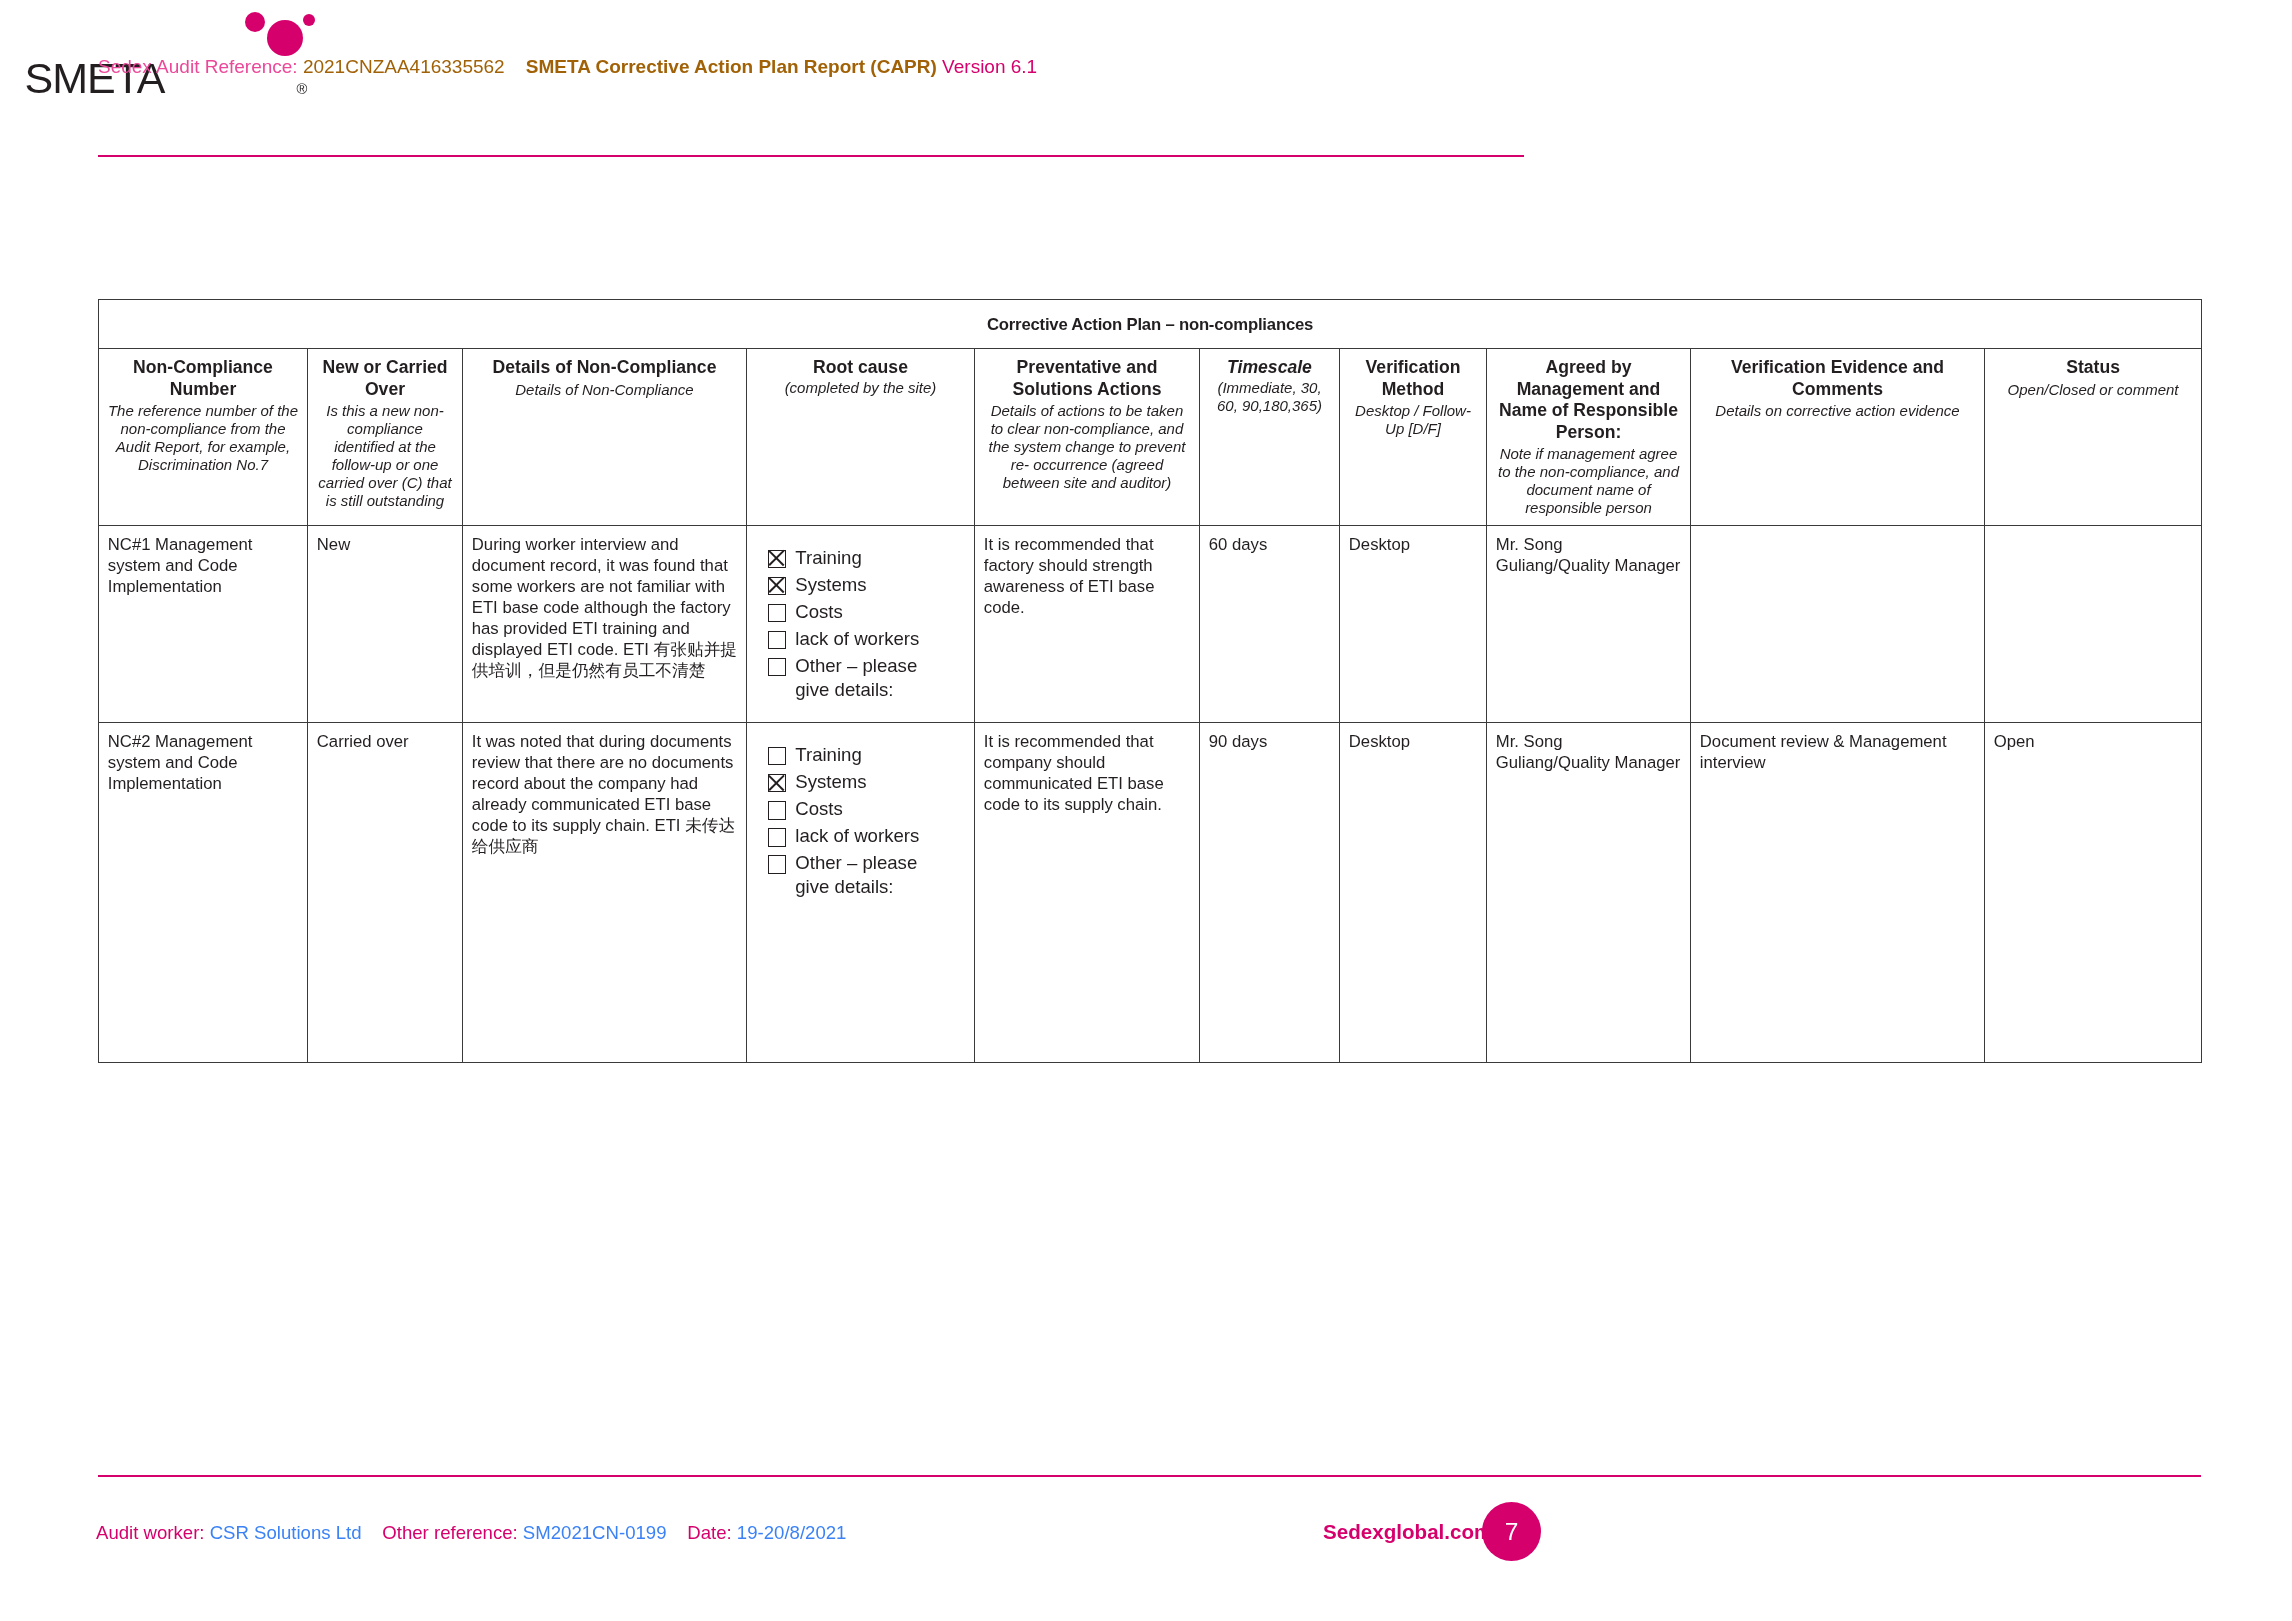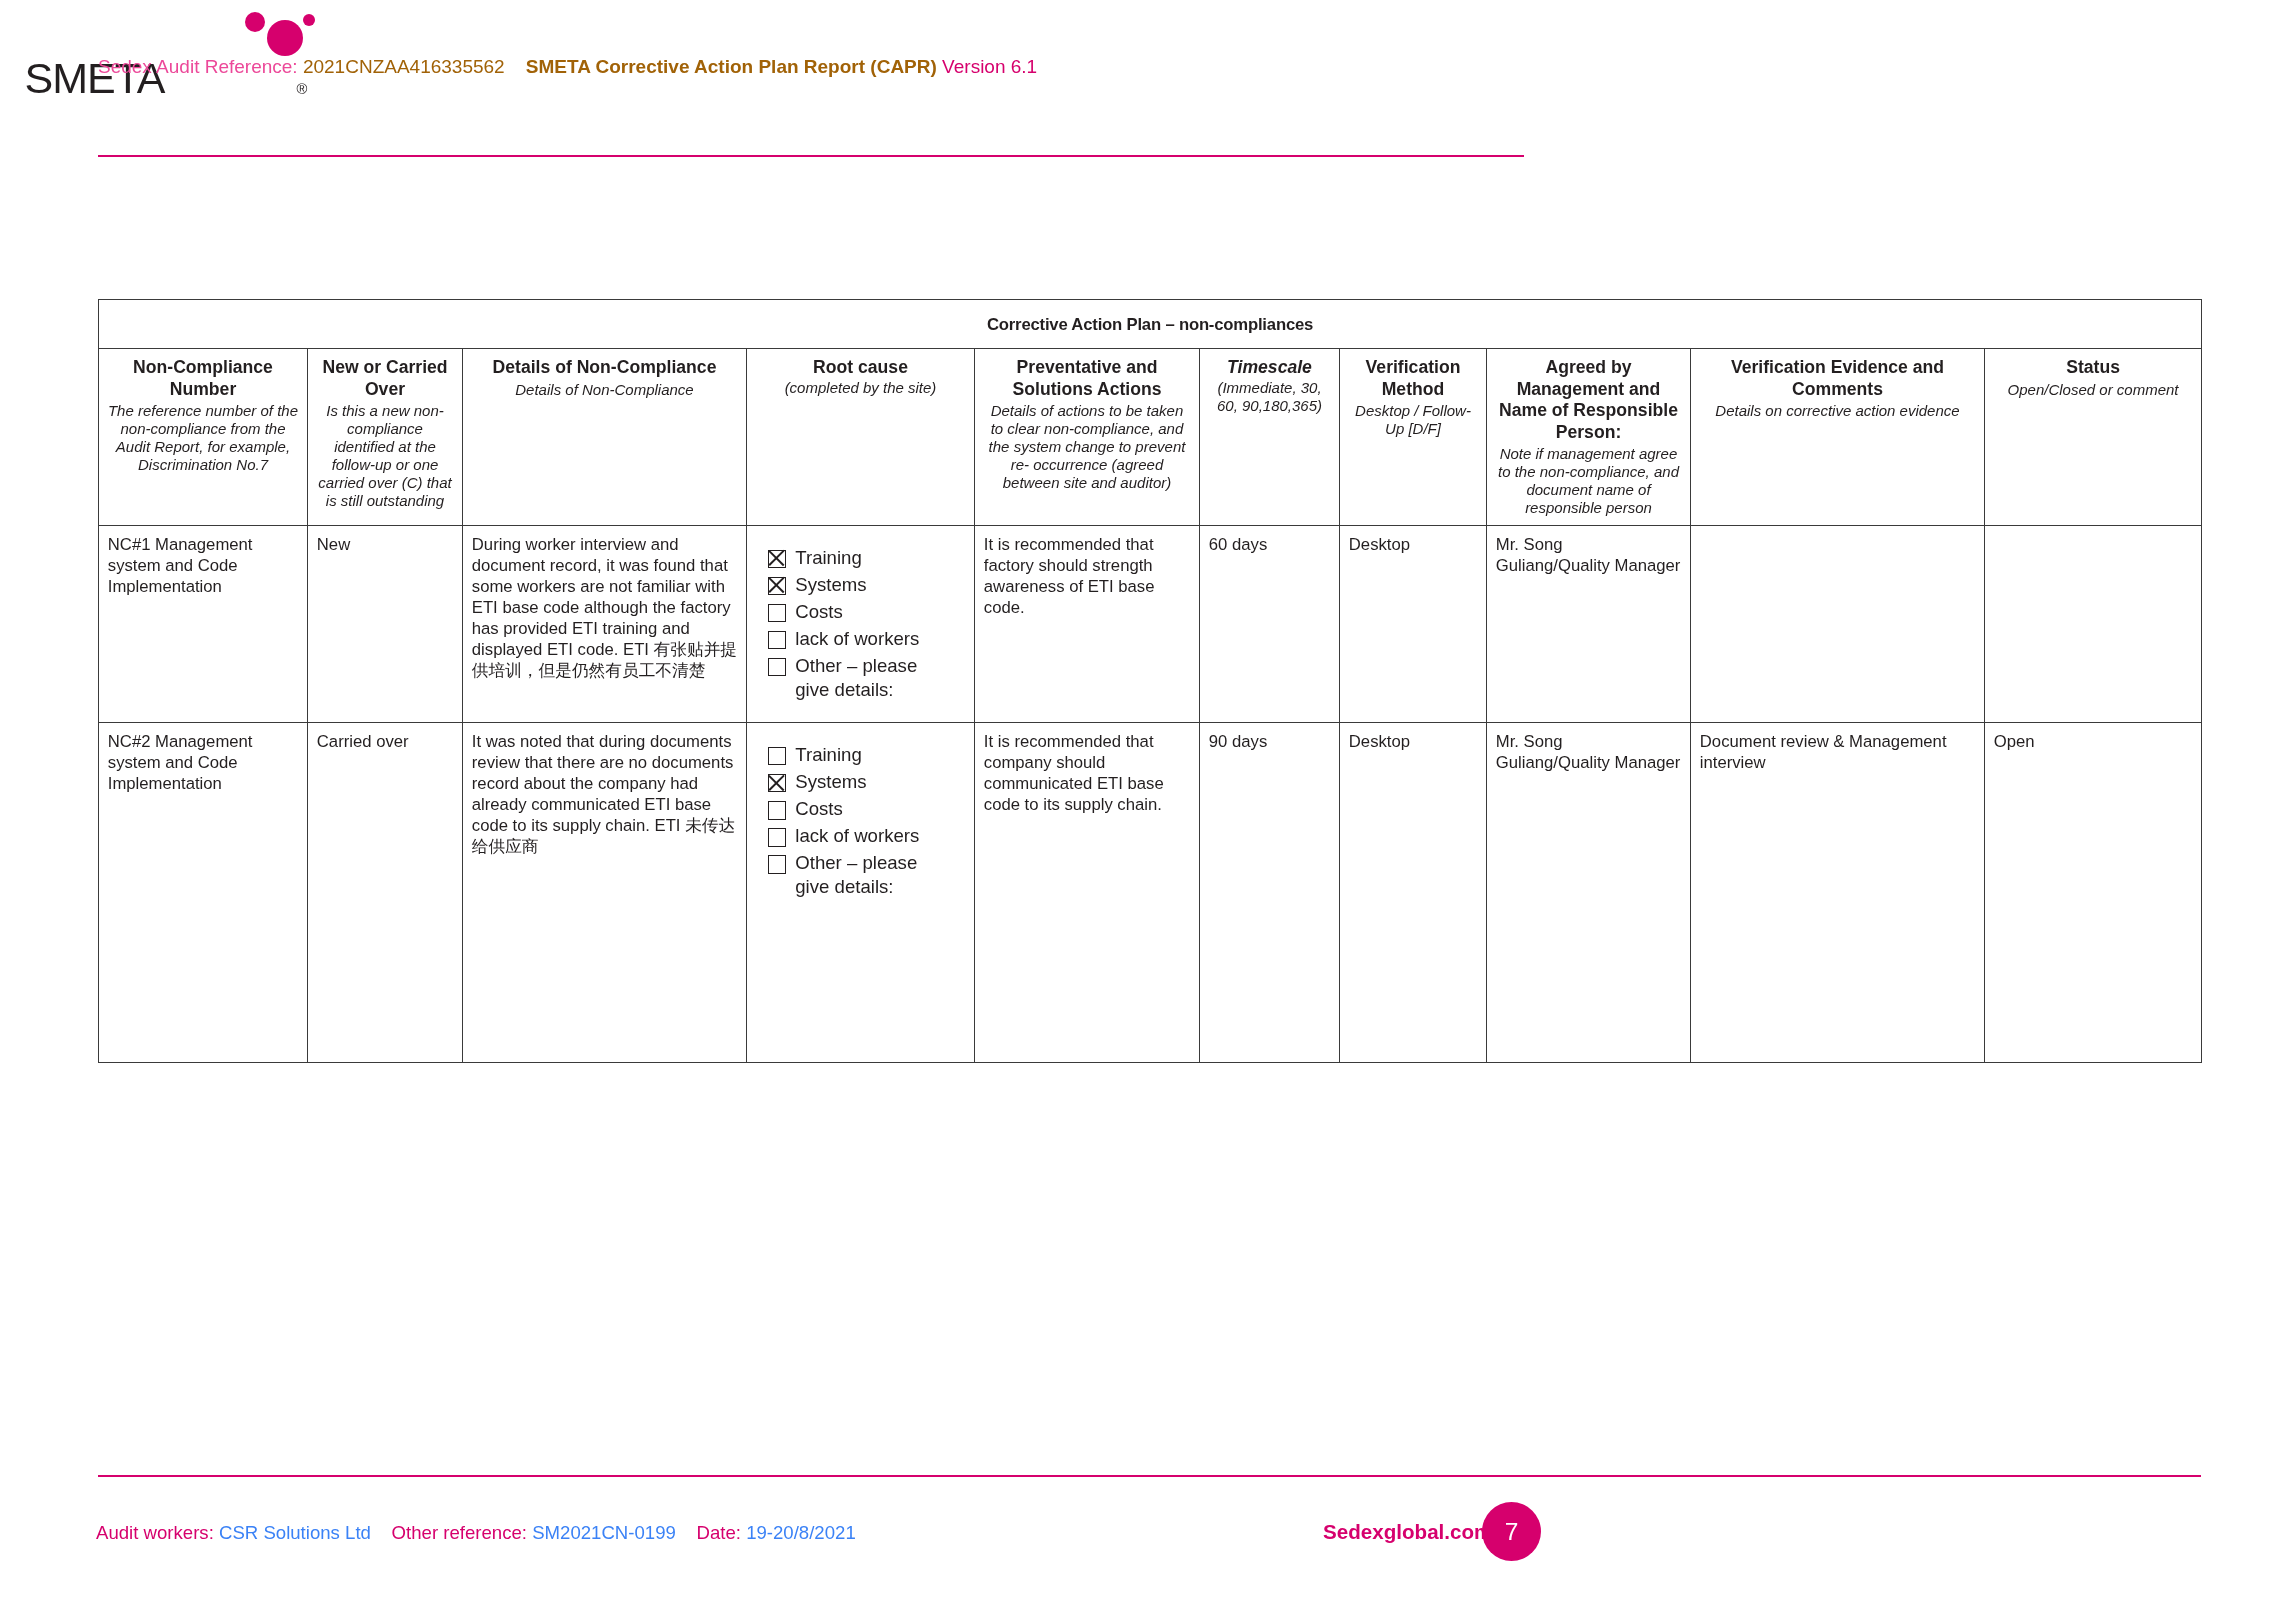--- a/index.html
+++ b/index.html
@@ -392,21 +392,21 @@
         <td class="body-cell">Desktop</td>
         <td class="body-cell">Mr. Song Guliang/Quality Manager</td>
         <td class="body-cell">Document review &amp; Management interview</td>
         <td class="body-cell">Open</td>
       </tr>
     </tbody>
   </table>
 
   <div class="rule-bot"></div>
   <div class="footer-left">
-    <span class="f-pink">Audit workers:</span>
+    <span class="f-pink">Audit worker:</span>
     <span class="f-dark">CSR Solutions Ltd</span>
     &nbsp;&nbsp;
     <span class="f-pink">Other reference:</span>
     <span class="f-dark">SM2021CN-0199</span>
     &nbsp;&nbsp;
     <span class="f-pink">Date:</span>
     <span class="f-dark">19-20/8/2021</span>
   </div>
   <div class="footer-site">Sedexglobal.com</div>
   <div class="page-badge">7</div>

